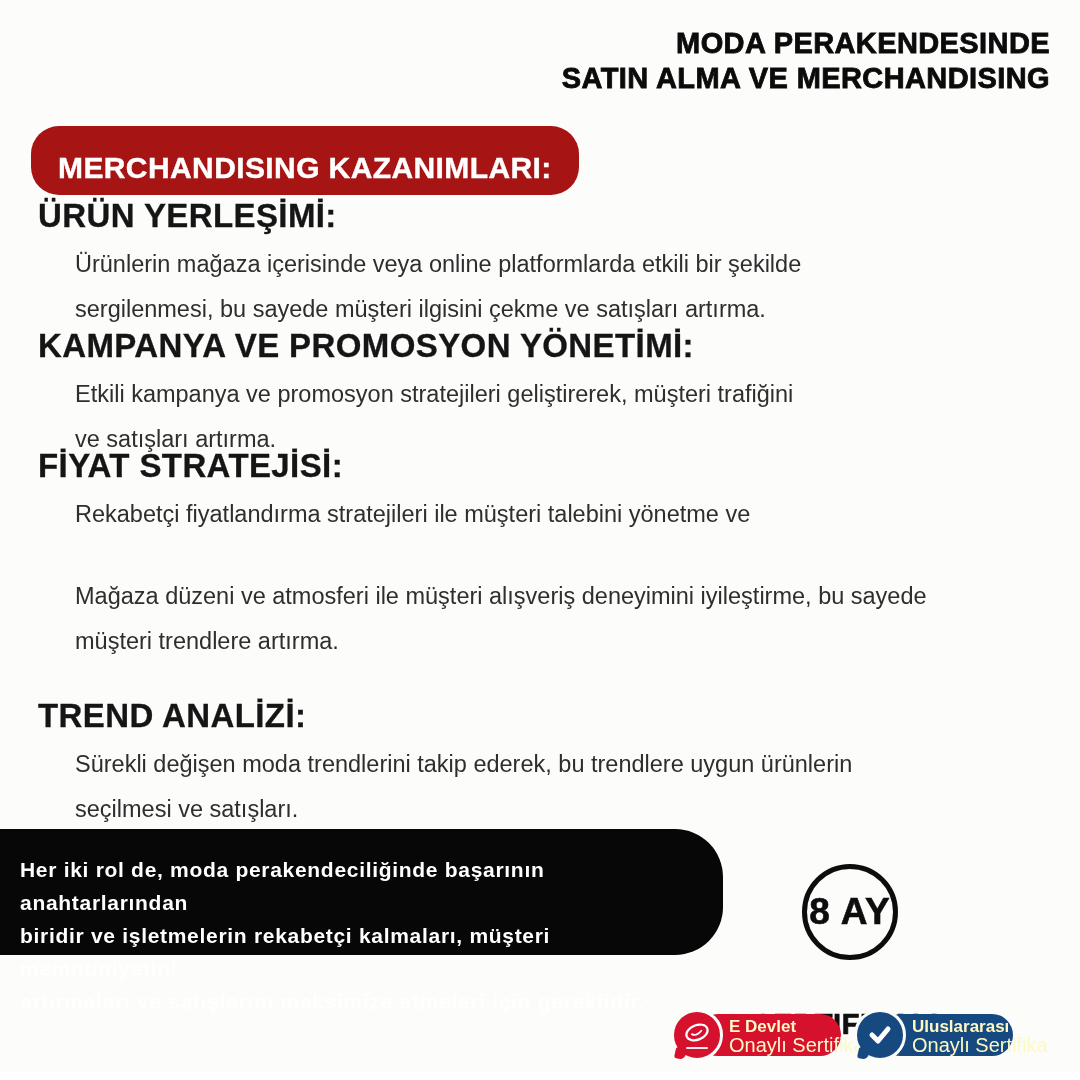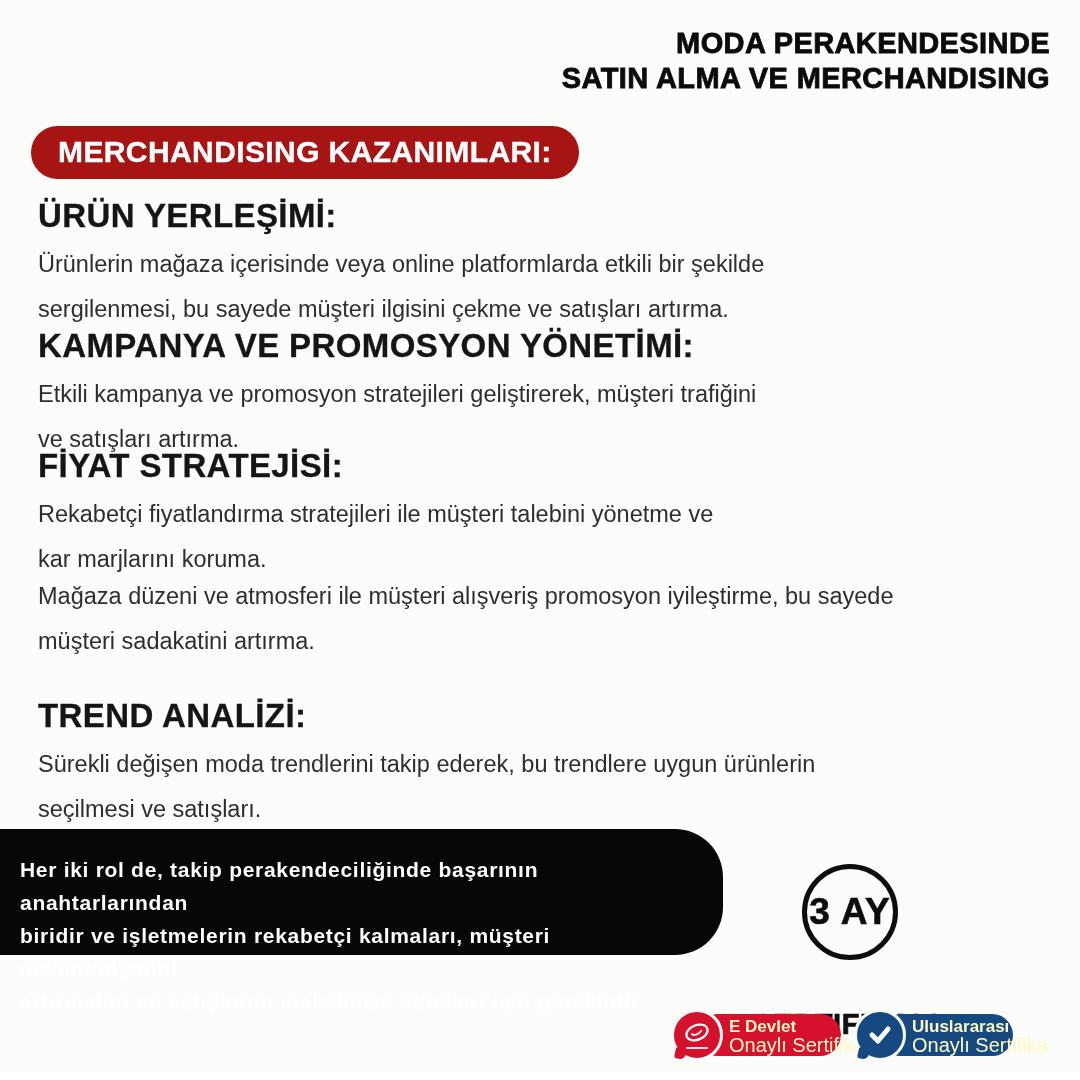--- a/index.html
+++ b/index.html
@@ -16,34 +16,34 @@
     text-align:right;
     font-size:29px;font-weight:bold;line-height:35px;
     letter-spacing:0.4px;color:#0b0b0b;
     -webkit-text-stroke:0.8px #0b0b0b;
   }
   
   .pill{
     position:absolute;top:126px;left:31px;
     background:#A71414;
     border-radius:28px;
-    padding:9px 27px 10px 27px;
+    padding:25px 27px 10px 27px;
     color:#ffffff;
     font-size:30px;font-weight:bold;letter-spacing:0.4px;
     -webkit-text-stroke:0.4px #ffffff;
   }
   
   .section{position:absolute;left:38px;right:36px;}
   .section .sec-head{
     font-size:33px;font-weight:bold;letter-spacing:0.4px;
     color:#151515;line-height:34px;margin:0 0 9px 0;
     -webkit-text-stroke:0.3px #151515;
   }
   .section .line{
-    font-size:23.5px;color:#2e2e2e;line-height:45px;font-weight:normal;
+    font-size:23.5px;color:#2e2e2e;line-height:45px;font-weight:normal;margin-left:37px;
   }
   .sec-1{top:199px;} .sec-2{top:329px;} .sec-3{top:449px;}
   .sec-4{top:574px;} .sec-5{top:699px;}
   
   .note{
     position:absolute;top:829px;left:0;width:723px;height:126px;
     background:#070707;
     border-radius:0 48px 48px 0;
     box-sizing:border-box;
     padding:24px 30px 0 20px;
@@ -125,42 +125,41 @@
 
   <div class="section sec-2">
     <div class="sec-head">KAMPANYA VE PROMOSYON YÖNETİMİ:</div>
     <div class="line">Etkili kampanya ve promosyon stratejileri geliştirerek, müşteri trafiğini</div>
     <div class="line">ve satışları artırma.</div>
   </div>
 
   <div class="section sec-3">
     <div class="sec-head">FİYAT STRATEJİSİ:</div>
     <div class="line">Rekabetçi fiyatlandırma stratejileri ile müşteri talebini yönetme ve</div>
-    <div class="line">kar marjlarını koruma.</div>
   </div>
 
   <div class="section sec-4">
-    <div class="line">Mağaza düzeni ve atmosferi ile müşteri alışveriş promosyon iyileştirme, bu sayede</div>
-    <div class="line">müşteri sadakatini artırma.</div>
+    <div class="line">Mağaza düzeni ve atmosferi ile müşteri alışveriş deneyimini iyileştirme, bu sayede</div>
+    <div class="line">müşteri trendlere artırma.</div>
   </div>
 
   <div class="section sec-5">
     <div class="sec-head">TREND ANALİZİ:</div>
     <div class="line">Sürekli değişen moda trendlerini takip ederek, bu trendlere uygun ürünlerin</div>
     <div class="line">seçilmesi ve satışları.</div>
   </div>
 
   <div class="note">
-    <div class="line">Her iki rol de, takip perakendeciliğinde başarının anahtarlarından</div>
+    <div class="line">Her iki rol de, moda perakendeciliğinde başarının anahtarlarından</div>
     <div class="line">biridir ve işletmelerin rekabetçi kalmaları, müşteri memnuniyetini</div>
     <div class="line">artırmaları ve satışlarını maksimize etmeleri için gereklidir.</div>
   </div>
 
   <div class="duration-circle">
-    <span>3 AY</span>
+    <span>8 AY</span>
   </div>
   <div class="certified-label">SERTIFIKALI</div>
 
   <div class="badges">
 
     <div class="badge red">
       <span class="badge-icon red-bg">
         <svg width="34" height="34" viewBox="0 0 40 40">
           <g transform="rotate(-22 20 17)">
             <ellipse cx="20" cy="17" rx="13" ry="8.5" fill="none" stroke="#ffffff" stroke-width="2.6"></ellipse>

